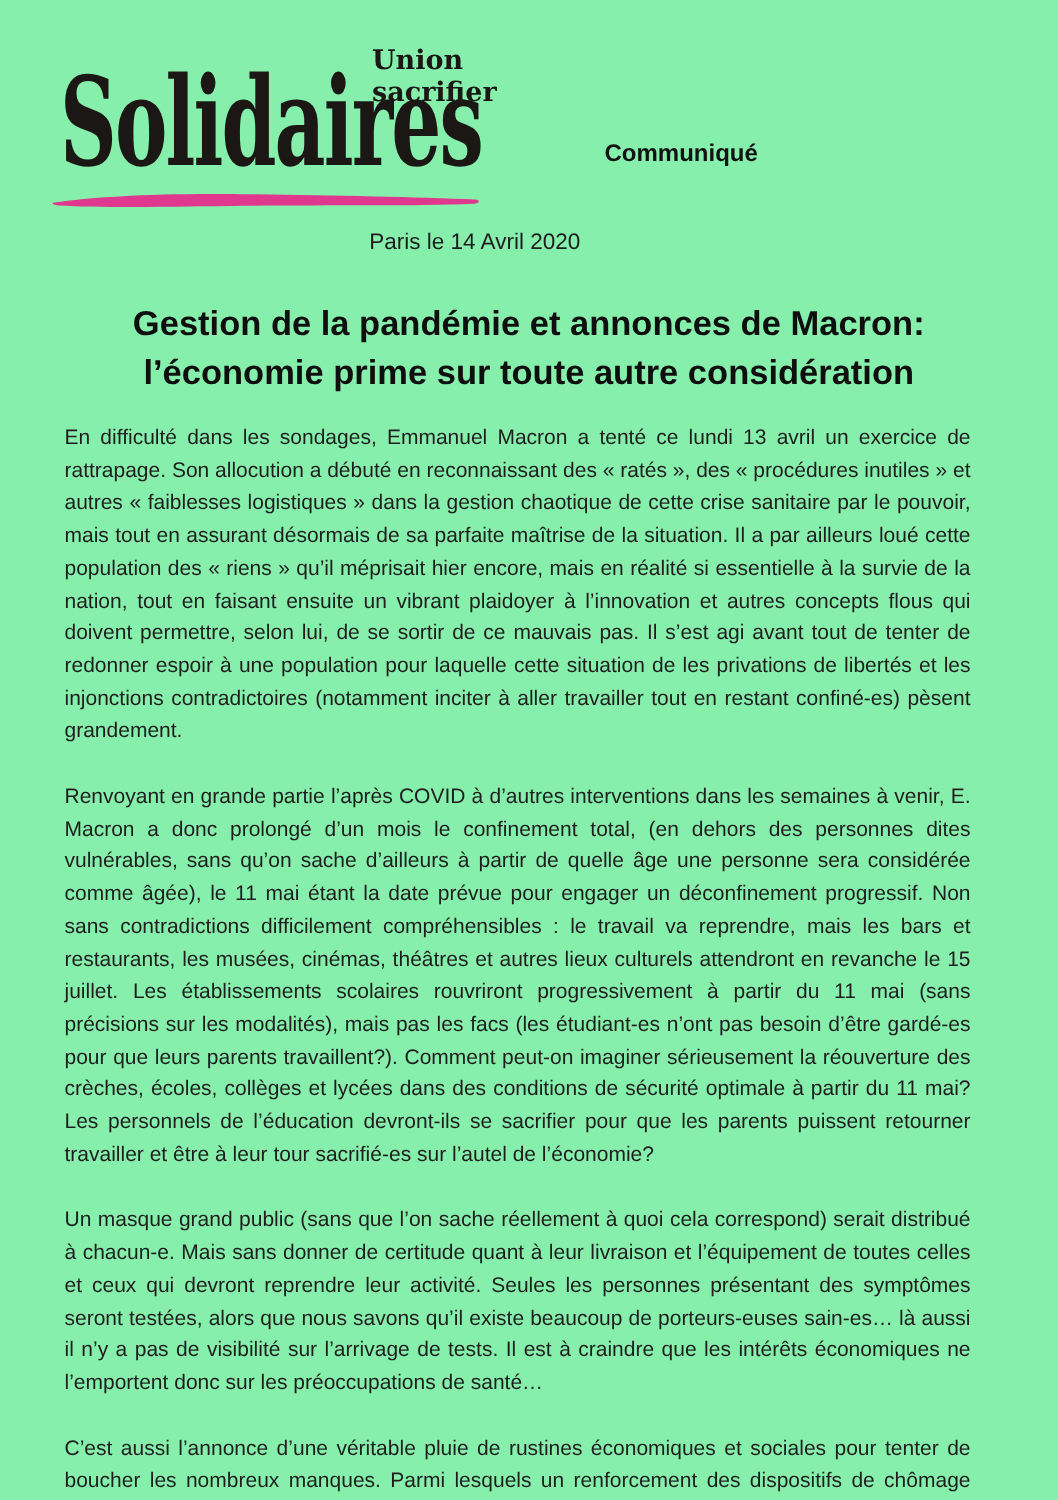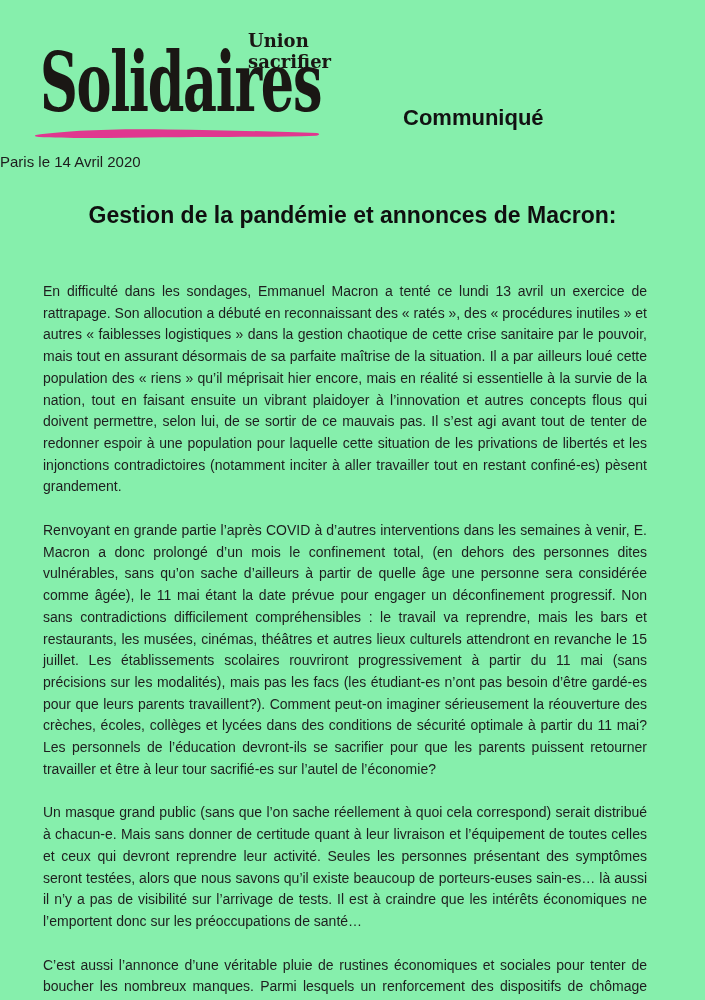--- a/index.html
+++ b/index.html
@@ -43,31 +43,31 @@
   .brush-underline {
     position: absolute;
     left: 33px;
     top: 124px;
     width: 289px;
     height: 17px;
   }
   .doc-type {
     position: absolute;
     left: 403px;
-    top: 105px;
-    font-size: 22px;
+    top: 94px;
+    font-size: 16px;
     font-weight: bold;
     color: #121212;
   }
   .dateline {
     position: absolute;
     left: 0;
     top: 153px;
     width: 633px;           
-    text-align: left;
+    text-align: center;
     font-size: 15px;
     color: #1d1d1d;
   }
   
   .title {
     position: absolute;
     left: 0;
     top: 199px;
     width: 705px;
     margin: 0;
@@ -110,20 +110,21 @@
                C 2 12.6, 1 11.6, 3 11 Z" fill="#e0378f"></path>
     </svg>
   </div>
 
   <div class="doc-type">Communiqué</div>
 
   <div class="dateline">Paris le 14 Avril 2020</div>
 
   <h1 class="title">
     <span class="title-line">Gestion de la pandémie et annonces de Macron:</span>
+    <span class="title-line">l’économie prime sur toute autre considération</span>
   </h1>
 
   <main class="article-body">
     <p>En difficulté dans les sondages, Emmanuel Macron a tenté ce lundi 13 avril un exercice de rattrapage. Son allocution a débuté en reconnaissant des « ratés », des « procédures inutiles » et autres « faiblesses logistiques » dans la gestion chaotique de cette crise sanitaire par le pouvoir, mais tout en assurant désormais de sa parfaite maîtrise de la situation. Il a par ailleurs loué cette population des « riens » qu’il méprisait hier encore, mais en réalité si essentielle à la survie de la nation, tout en faisant ensuite un vibrant plaidoyer à l’innovation et autres concepts flous qui doivent permettre, selon lui, de se sortir de ce mauvais pas. Il s’est agi avant tout de tenter de redonner espoir à une population pour laquelle cette situation de les privations de libertés et les injonctions contradictoires (notamment inciter à aller travailler tout en restant confiné-es) pèsent grandement.</p>
     <p>Renvoyant en grande partie l’après COVID à d’autres interventions dans les semaines à venir, E. Macron a donc prolongé d’un mois le confinement total, (en dehors des personnes dites vulnérables, sans qu’on sache d’ailleurs à partir de quelle âge une personne sera considérée comme âgée), le 11 mai étant la date prévue pour engager un déconfinement progressif. Non sans contradictions difficilement compréhensibles : le travail va reprendre, mais les bars et restaurants, les musées, cinémas, théâtres et autres lieux culturels attendront en revanche le 15 juillet. Les établissements scolaires rouvriront progressivement à partir du 11 mai (sans précisions sur les modalités), mais pas les facs (les étudiant-es n’ont pas besoin d’être gardé-es pour que leurs parents travaillent?). Comment peut-on imaginer sérieusement la réouverture des crèches, écoles, collèges et lycées dans des conditions de sécurité optimale à partir du 11 mai? Les personnels de l’éducation devront-ils se sacrifier pour que les parents puissent retourner travailler et être à leur tour sacrifié-es sur l’autel de l’économie?</p>
     <p>Un masque grand public (sans que l’on sache réellement à quoi cela correspond) serait distribué à chacun-e. Mais sans donner de certitude quant à leur livraison et l’équipement de toutes celles et ceux qui devront reprendre leur activité. Seules les personnes présentant des symptômes seront testées, alors que nous savons qu’il existe beaucoup de porteurs-euses sain-es… là aussi il n’y a pas de visibilité sur l’arrivage de tests. Il est à craindre que les intérêts économiques ne l’emportent donc sur les préoccupations de santé…</p>
     <p>C’est aussi l’annonce d’une véritable pluie de rustines économiques et sociales pour tenter de boucher les nombreux manques. Parmi lesquels un renforcement des dispositifs de chômage partiel et des fonds de solidarité, des aides au secteur du tourisme, de la culture et à l’hôtellerie, un</p>
   </main>
 
 </div>

